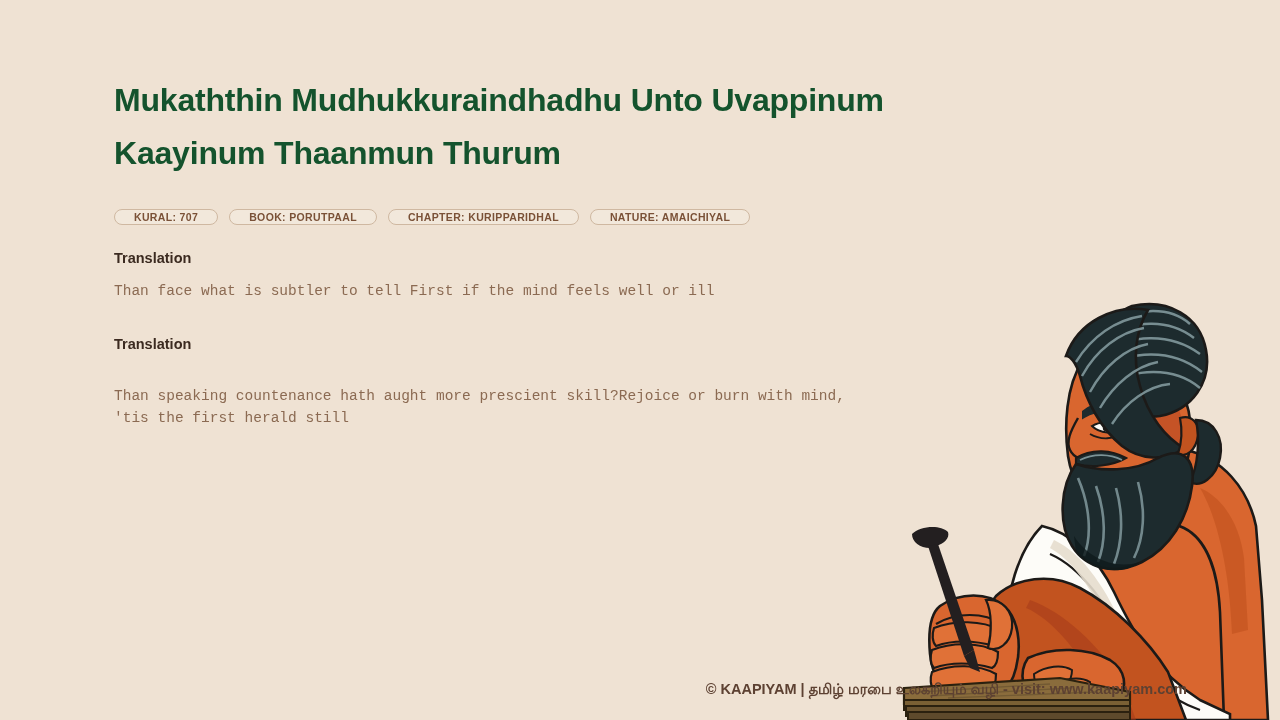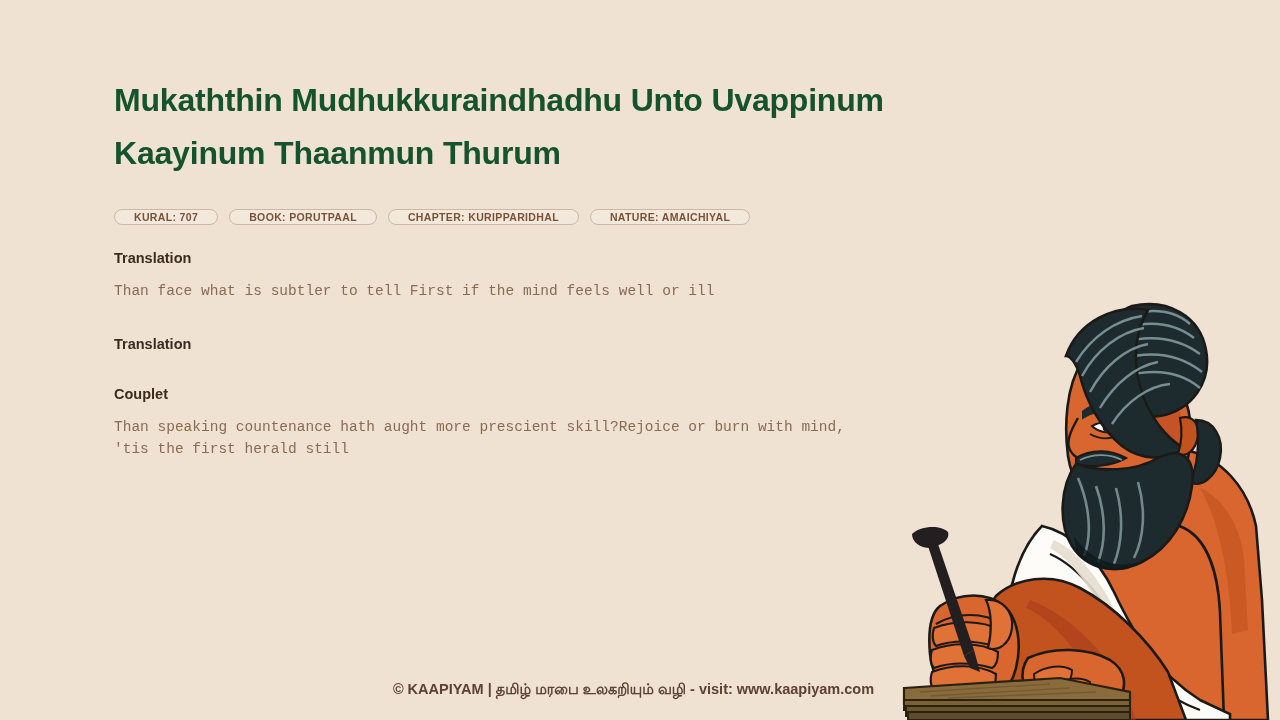--- a/index.html
+++ b/index.html
@@ -99,26 +99,25 @@
   }
   .section-body.narrow  { max-width: 706px; }
   .section-body.narrow2 { max-width: 752px; }
 
   
   #footer {
     position: absolute;
     left: 0;
     top: 679px;
     width: 1187px;
-    text-align: center;
+    text-align: right;
     font-size: 14.5px;
     font-weight: bold;
     color: #5d4132;
     line-height: 20px;
-    margin-left: 40px;
   }
 </style>
 </head>
 <body>
 
 <div id="page">
 
   <div id="illustration">
     <svg viewBox="0 0 380 420" xmlns="http://www.w3.org/2000/svg">
       <defs>
@@ -275,20 +274,19 @@
     <div class="section translation">
       <div class="section-heading">Translation</div>
       <div class="section-body">Than face what is subtler to tell First if the mind feels well or ill</div>
     </div>
 
     <div class="section explanation">
       <div class="section-heading">Translation</div>
     </div>
 
     <div class="section couplet">
-      <div class="section-heading">Couplet</div>
       <div class="section-body narrow2">Than speaking countenance hath aught more prescient skill?Rejoice or burn with mind, 'tis the first herald still</div>
     </div>
   </div>
 
   <div id="footer">© KAAPIYAM | தமிழ் மரபை உலகறியும் வழி - visit: www.kaapiyam.com</div>
 
 </div>
 
 </body></html>

